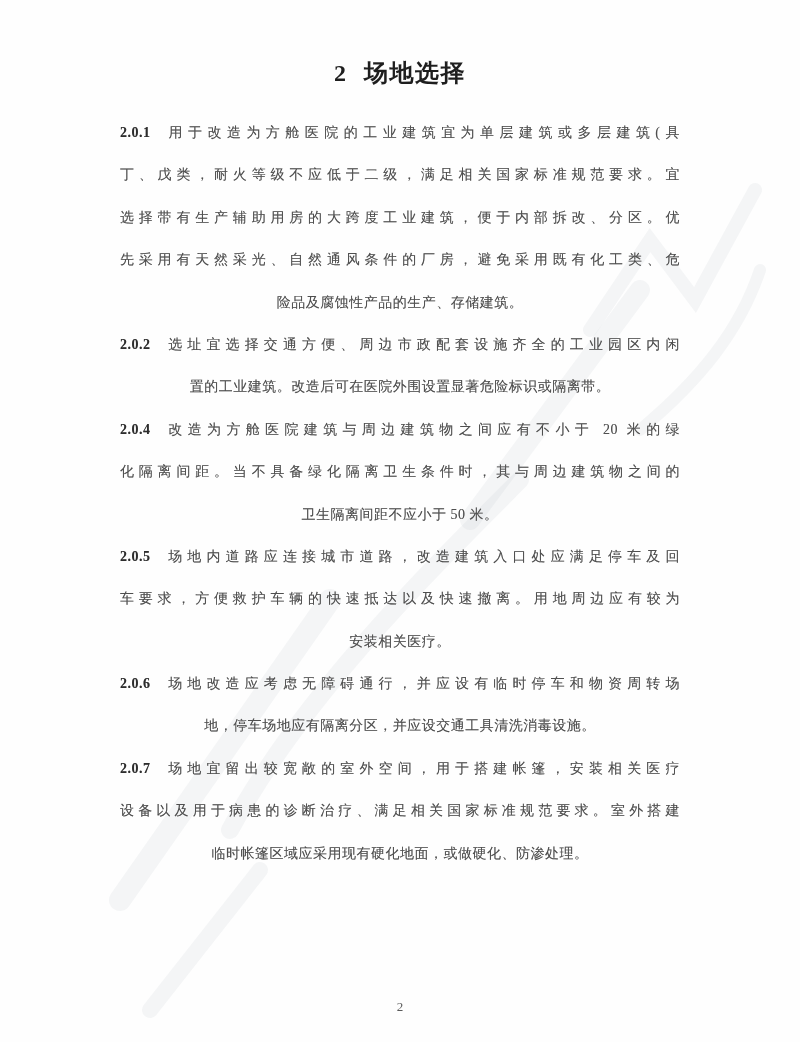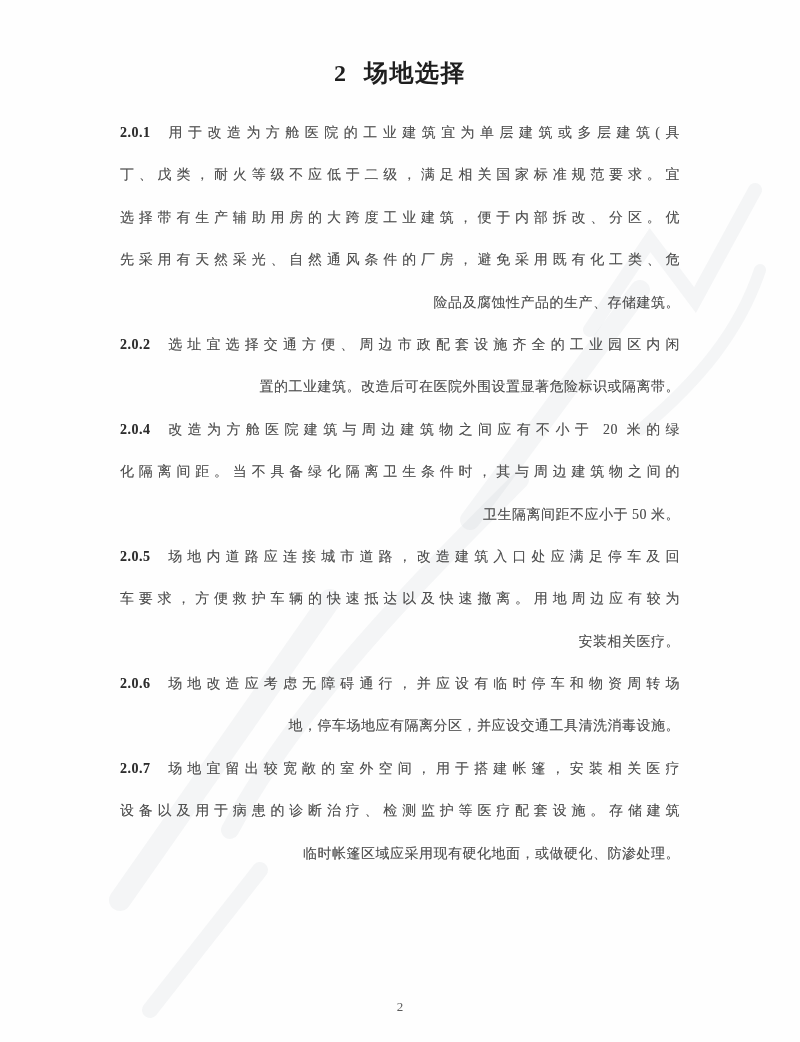--- a/index.html
+++ b/index.html
@@ -40,21 +40,21 @@
     letter-spacing: 0.5px;
     color: #4f4f4f;
     white-space: nowrap;
     text-shadow: 0 0 0.5px rgba(100,100,100,0.5);
   }
   .line.full {
     text-align: justify;
     text-align-last: justify;
     text-justify: inter-character;
   }
-  .line.short { text-align: right; }
+  .line.short { text-align: center; }
   .num {
     font-weight: bold;
     color: #2d2d2d;
     margin-right: 13px;
   }
 
   .page-num {
     position: absolute;
     top: 999px; left: 0; width: 100%;
     text-align: center;
@@ -112,21 +112,21 @@
         <div class="line short"><span>安装相关医疗。</span></div>
       </section>
 
       <section>
         <div class="line full"><span class="num">2.0.6</span><span>场地改造应考虑无障碍通行，并应设有临时停车和物资周转场</span></div>
         <div class="line short"><span>地，停车场地应有隔离分区，并应设交通工具清洗消毒设施。</span></div>
       </section>
 
       <section>
         <div class="line full"><span class="num">2.0.7</span><span>场地宜留出较宽敞的室外空间，用于搭建帐篷，安装相关医疗</span></div>
-        <div class="line full"><span>设备以及用于病患的诊断治疗、检测监护等医疗配套设施。存储建筑</span></div>
+        <div class="line full"><span>设备以及用于病患的诊断治疗、满足相关国家标准规范要求。室外搭建</span></div>
         <div class="line short"><span>临时帐篷区域应采用现有硬化地面，或做硬化、防渗处理。</span></div>
       </section>
 
     </div>
   </div>
 
   <div class="page-num">2</div>
 
 </div>
 

